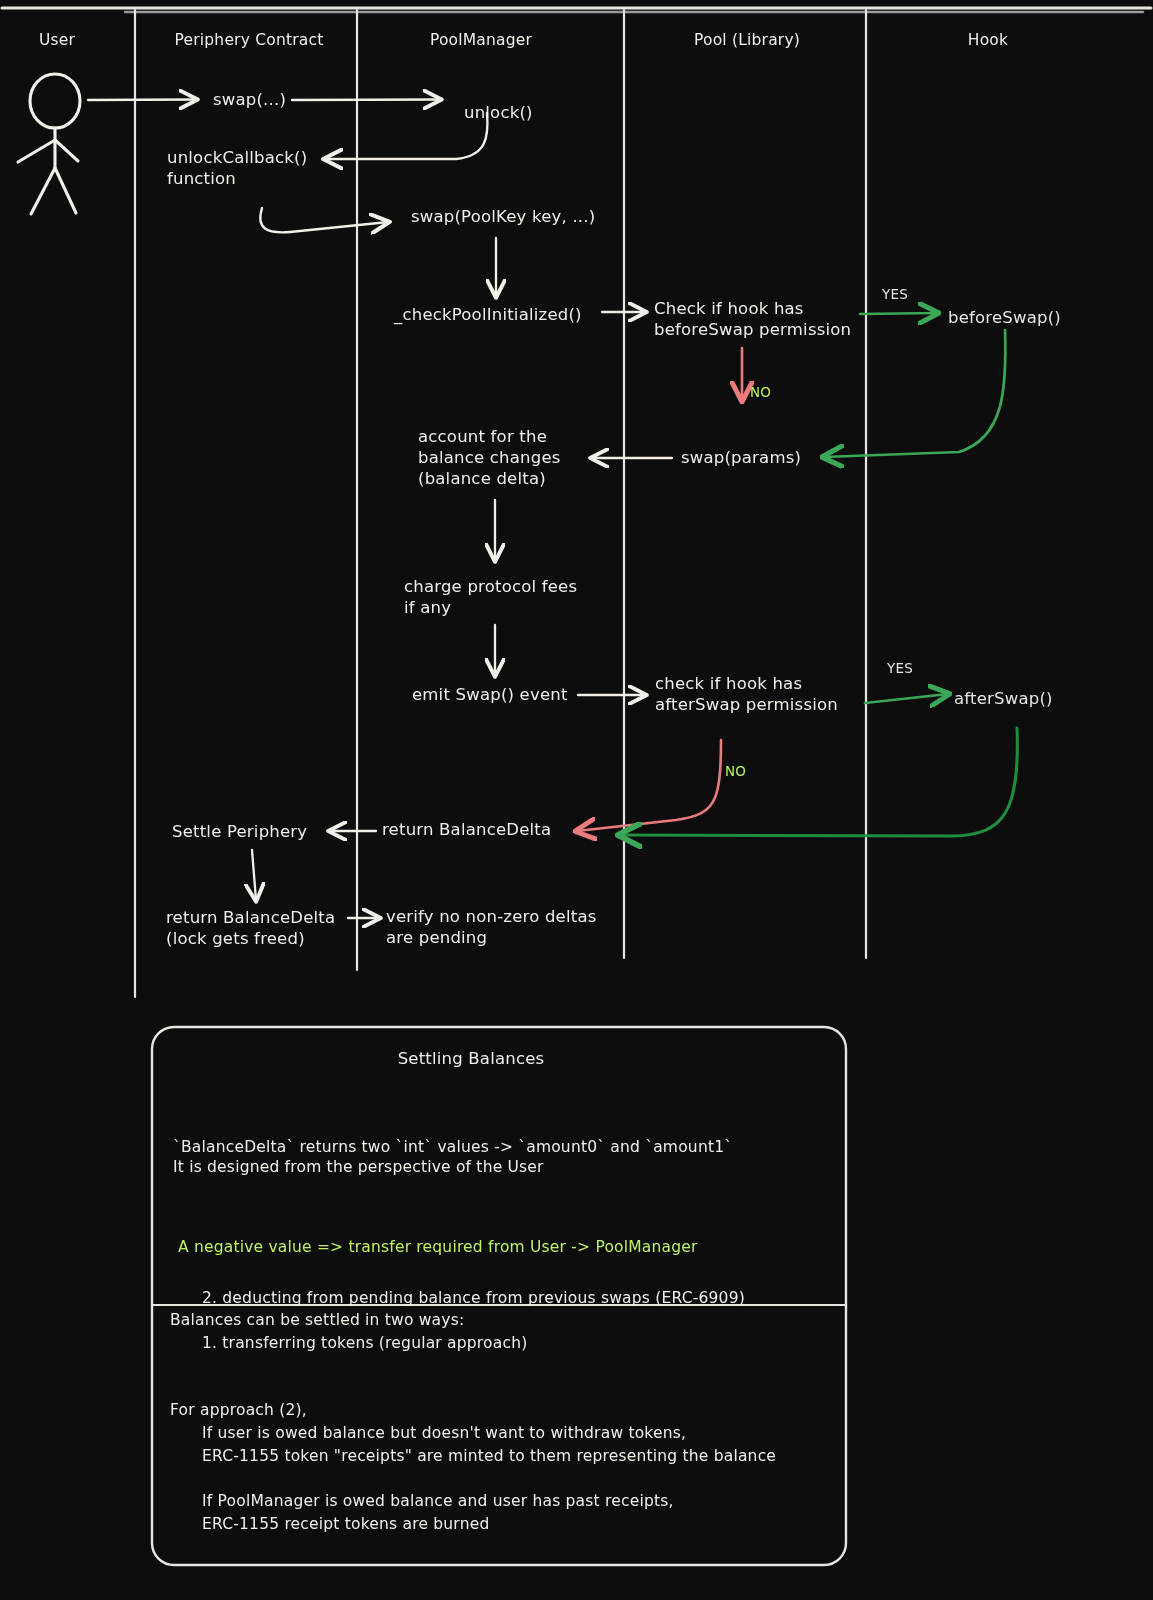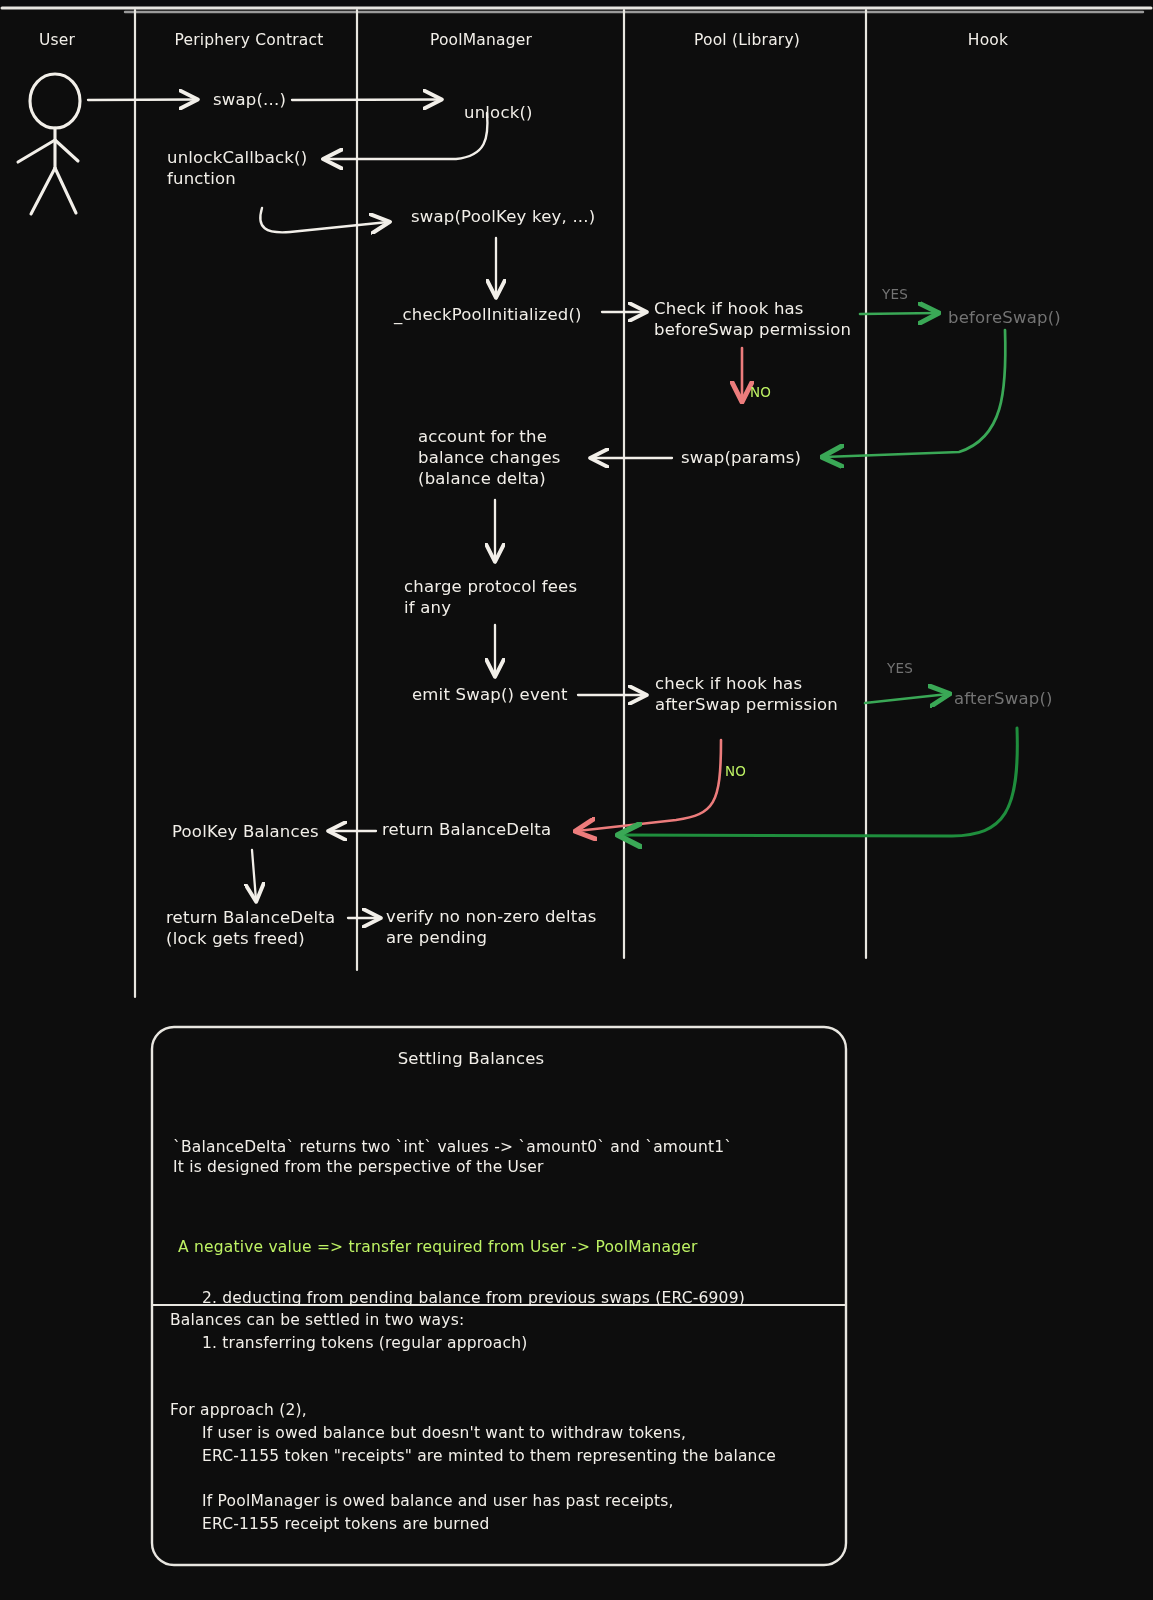--- a/index.html
+++ b/index.html
@@ -27,21 +27,21 @@
   .tx {
     position: absolute;
     color: #f2efe9;
     font-family: "DejaVu Sans", sans-serif;
     font-size: 15px;
     line-height: 1.28;
     white-space: pre;
     letter-spacing: 0.2px;
   }
   .tx.ctr { transform: translateX(-50%); text-align: center; }
-  .tx.green { color: #737373; }
+  .tx.green { color: #e5e5e5; }
   .tx.red   { color: #bef264; }
   .tx.hdr   { font-size: 15.5px; }
   .tx.small { font-size: 13.5px; }
   .tx.big   { font-size: 16.5px; }
   .tx.panel { font-size: 15.5px; }
 </style>
 </head>
 <body>
 
 <div id="root">
@@ -165,21 +165,21 @@
 afterSwap permission</div>
 
   <div class="tx big green" style="left:954px; top:688px;">afterSwap()</div>
 
   <div class="tx small green" style="left:887px; top:660px;">YES</div>
 
   <div class="tx small red" style="left:725px; top:763px;">NO</div>
 
   <div class="tx big" style="left:382px; top:819px;">return BalanceDelta</div>
 
-  <div class="tx big" style="left:172px; top:821px;">PoolKey Balances</div>
+  <div class="tx big" style="left:172px; top:821px;">Settle Periphery</div>
 
   <div class="tx big" style="left:166px; top:907px;">return BalanceDelta
 (lock gets freed)</div>
 
   <div class="tx big" style="left:386px; top:906px;">verify no non-zero deltas
 are pending</div>
 
   <div class="tx panel ctr" style="left:471px; top:1048px; font-size:16.5px;">Settling Balances</div>
 
   <div class="tx panel" style="left:173px; top:1113px;margin-top:25px;">`BalanceDelta` returns two `int` values -&gt; `amount0` and `amount1`</div>

